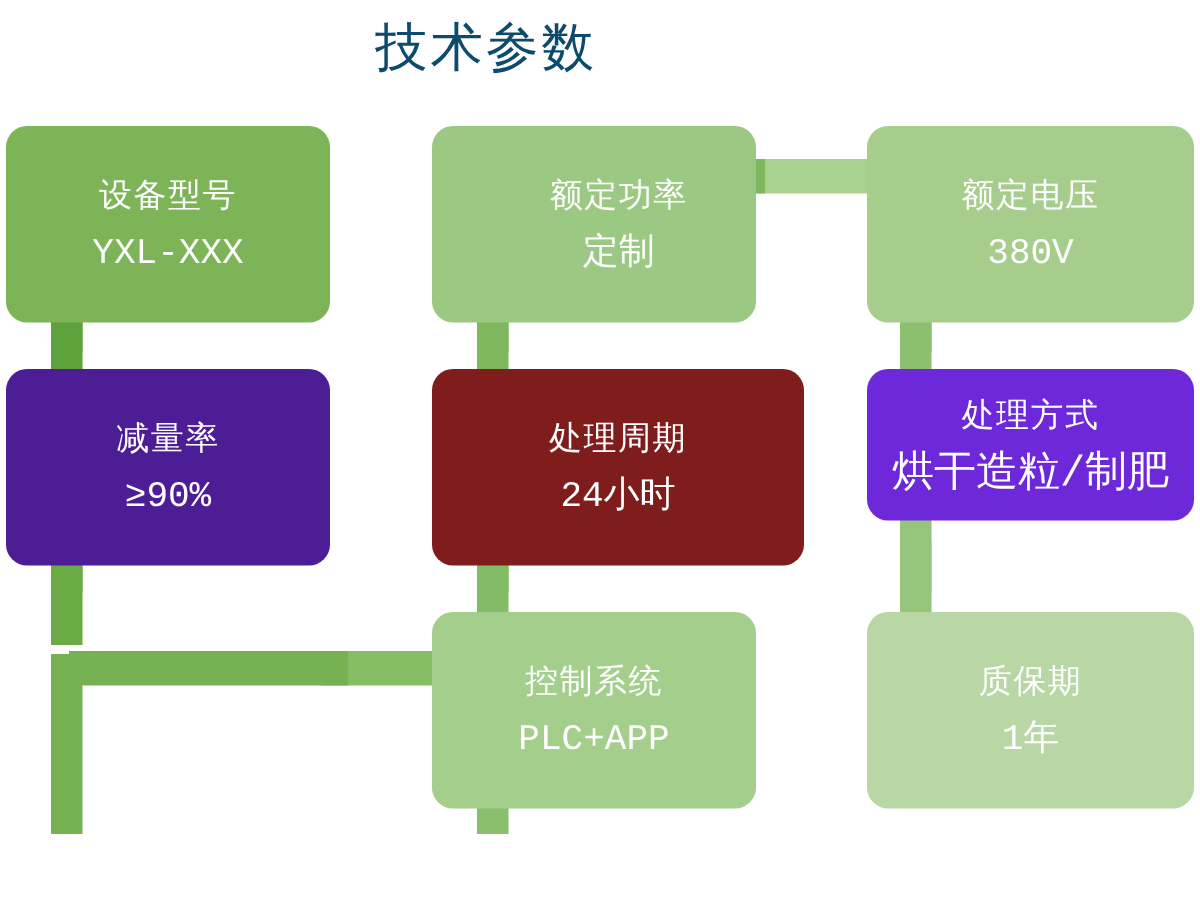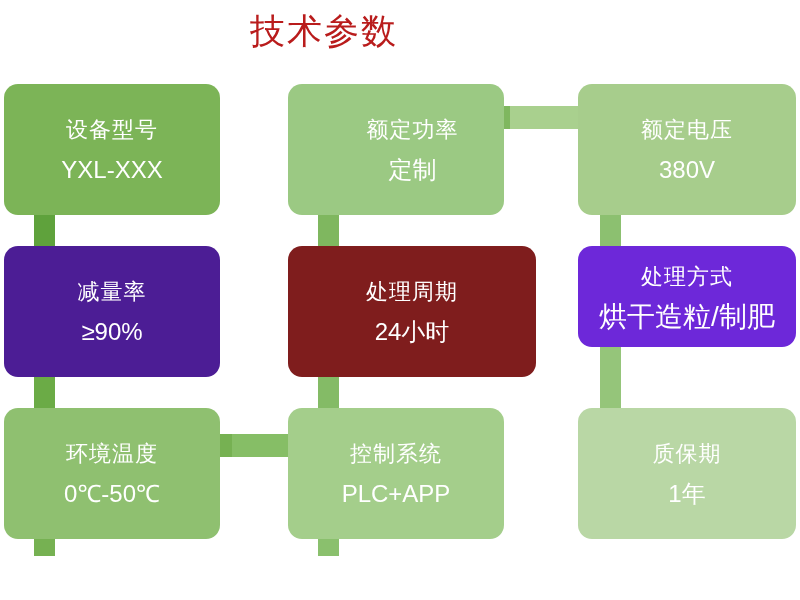--- a/index.html
+++ b/index.html
@@ -21,21 +21,21 @@
 
   
   #page-title {
     position: absolute;
     left: 0;
     top: 10px;
     width: 648px;
     text-align: center;
     font-size: 35px;
     line-height: 44px;
-    color: #b91c1c;
+    color: #0c4a6e;
     font-family: "Liberation Serif", "DejaVu Serif", serif;
     letter-spacing: 2px;
     white-space: nowrap;
   }
 
   
   .connector {
     position: absolute;
   }
   .conn-v { width: 21px; }
@@ -61,21 +61,21 @@
     line-height: 34px;
     color: #ffffff;
     font-family: "Liberation Serif", "DejaVu Serif", serif;
     white-space: nowrap;
     letter-spacing: 1px;
   }
   .card-value {
     font-size: 24px;
     line-height: 34px;
     color: #ffffff;
-    font-family: Liberation Sans, sans-serif;
+    font-family: Liberation Mono, monospace;
     white-space: nowrap;
     margin-top: 6px;
   }
   .card-value.small { font-size: 28px; }
 </style>
 </head>
 <body>
 
 <div id="stage">
 
@@ -126,24 +126,20 @@
   </div>
 
   <div class="accent" style="left:600px; top:275px; width:21px; height:120px; background:#95C57A;"></div>
   <div class="card" style="left:578px; top:246px; width:218px; height:101px; background:#6d28d9;">
     <div class="card-label">处理方式</div>
     <div class="card-value small">烘干造粒/制肥</div>
   </div>
 
   <div class="accent" style="left:34px; top:436px; width:21px; height:120px; background:#76B152;"></div>
   <div class="accent" style="left:46px; top:434px; width:186px; height:23px; background:#76B152;"></div>
-  <div class="card" style="left:4px; top:408px; width:216px; height:131px; background:#8FC070;">
-    <div class="card-label">环境温度</div>
-    <div class="card-value">0℃-50℃</div>
-  </div>
 
   <div class="accent" style="left:318px; top:436px; width:21px; height:120px; background:#8AC06D;"></div>
   <div class="accent" style="left:290px; top:434px; width:60px; height:23px; background:#8AC06D;"></div>
   <div class="card" style="left:288px; top:408px; width:216px; height:131px; background:#A4CE8B;">
     <div class="card-label">控制系统</div>
     <div class="card-value">PLC+APP</div>
   </div>
 
   <div class="accent" style="left:600px; top:436px; width:21px; height:100px; background:#9DCA85;"></div>
   <div class="card" style="left:578px; top:408px; width:218px; height:131px; background:#B9D7A5;">

